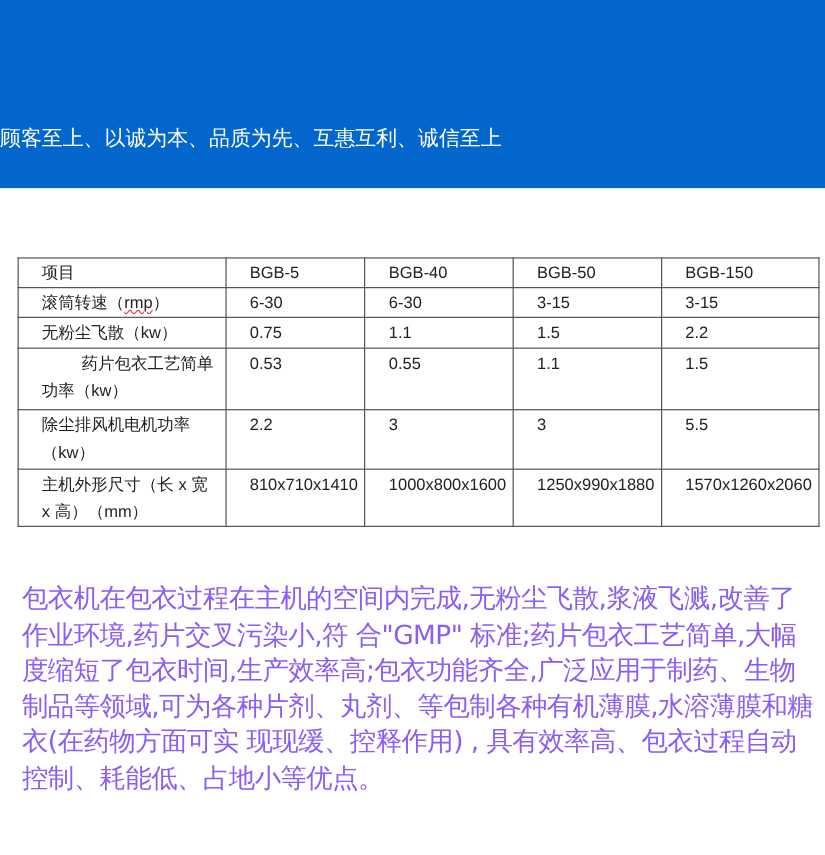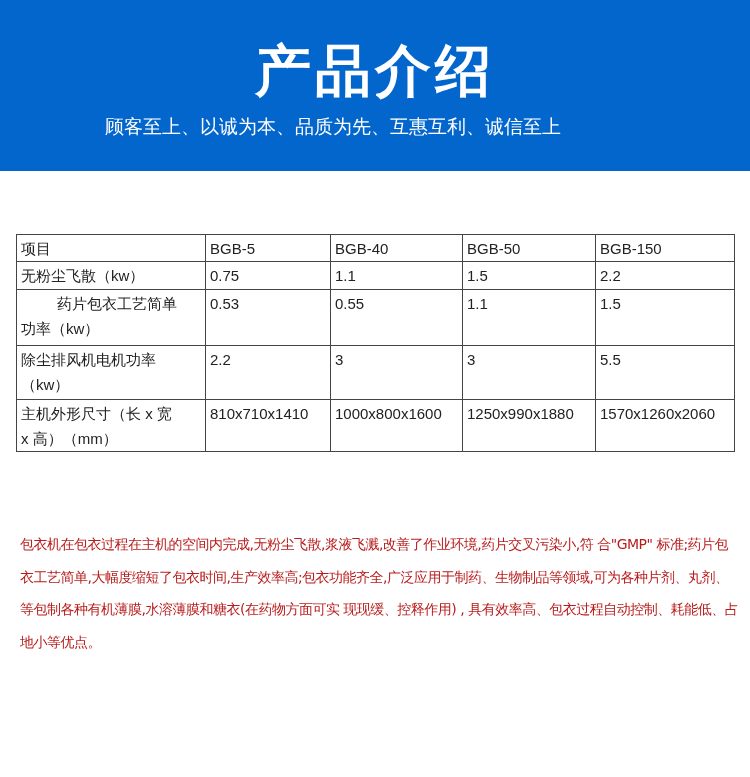--- a/index.html
+++ b/index.html
@@ -1,47 +1,53 @@
 <!DOCTYPE html>
 <html><head>
 <meta charset="utf-8">
 <style>
   html, body { margin:0; padding:0; background:#ffffff; }
   body { width:750px; height:777px; position:relative; overflow:hidden; font-family:"DejaVu Sans", sans-serif; }
   .banner { position:absolute; left:0; top:0; width:750px; height:171px; background:#0366cc; }
   .banner-title { position:absolute; left:0; width:750px; top:36px; text-align:center; color:#ffffff; font-size:56px; font-weight:bold; letter-spacing:4px; line-height:70px; }
-  .banner-sub { position:absolute; left:0; width:666px; top:112px; text-align:center; color:#ffffff; font-size:19px; line-height:28px; }
+  .banner-sub { position:absolute; left:0; width:666px; top:112px; text-align:left; color:#ffffff; font-size:19px; line-height:28px; }
   table.spec { position:absolute; left:16px; top:234px; border-collapse:collapse; font-family:"Liberation Sans", sans-serif; font-size:15px; color:#222; }
-  table.spec td { border:1.5px solid #444; padding:1px 6px 0 4px; vertical-align:top; line-height:25px; }
-  .desc { position:absolute; left:20px; top:528px; width:720px; font-size:14px; line-height:32.5px; color:#b91c1c; letter-spacing:-0.5px; }
+  table.spec td { border:1.5px solid #444; padding:1px 6px 0 21px; vertical-align:top; line-height:25px; }
+  .desc { position:absolute; left:20px; top:528px; width:720px; font-size:24px; line-height:32.5px; color:#8b5cf6; letter-spacing:-0.5px; }
   .underline-wavy { text-decoration: underline wavy #d33; text-decoration-thickness:1px; }
 </style>
 </head>
 <body>
 
 <div class="banner">
-  <div class="banner-title">产品介绍</div>
   <div class="banner-sub">顾客至上、以诚为本、品质为先、互惠互利、诚信至上</div>
 </div>
 
 <table class="spec">
   <colgroup>
     <col style="width:189px">
       <col style="width:125px">
       <col style="width:132px">
       <col style="width:133px">
       <col style="width:139px">
   </colgroup>
   <tbody>
       <tr style="height:26px">
     <td>项目</td>
     <td>BGB-5</td>
     <td>BGB-40</td>
     <td>BGB-50</td>
     <td>BGB-150</td>
+  </tr>
+  <tr style="height:26px">
+    <td><span>滚筒转速（</span><span class="underline-wavy">rmp</span><span>）</span></td>
+    <td>6-30</td>
+    <td>6-30</td>
+    <td>3-15</td>
+    <td>3-15</td>
   </tr>
   <tr style="height:28px">
     <td>无粉尘飞散（kw）</td>
     <td>0.75</td>
     <td>1.1</td>
     <td>1.5</td>
     <td>2.2</td>
   </tr>
   <tr style="height:56px">
     <td>

